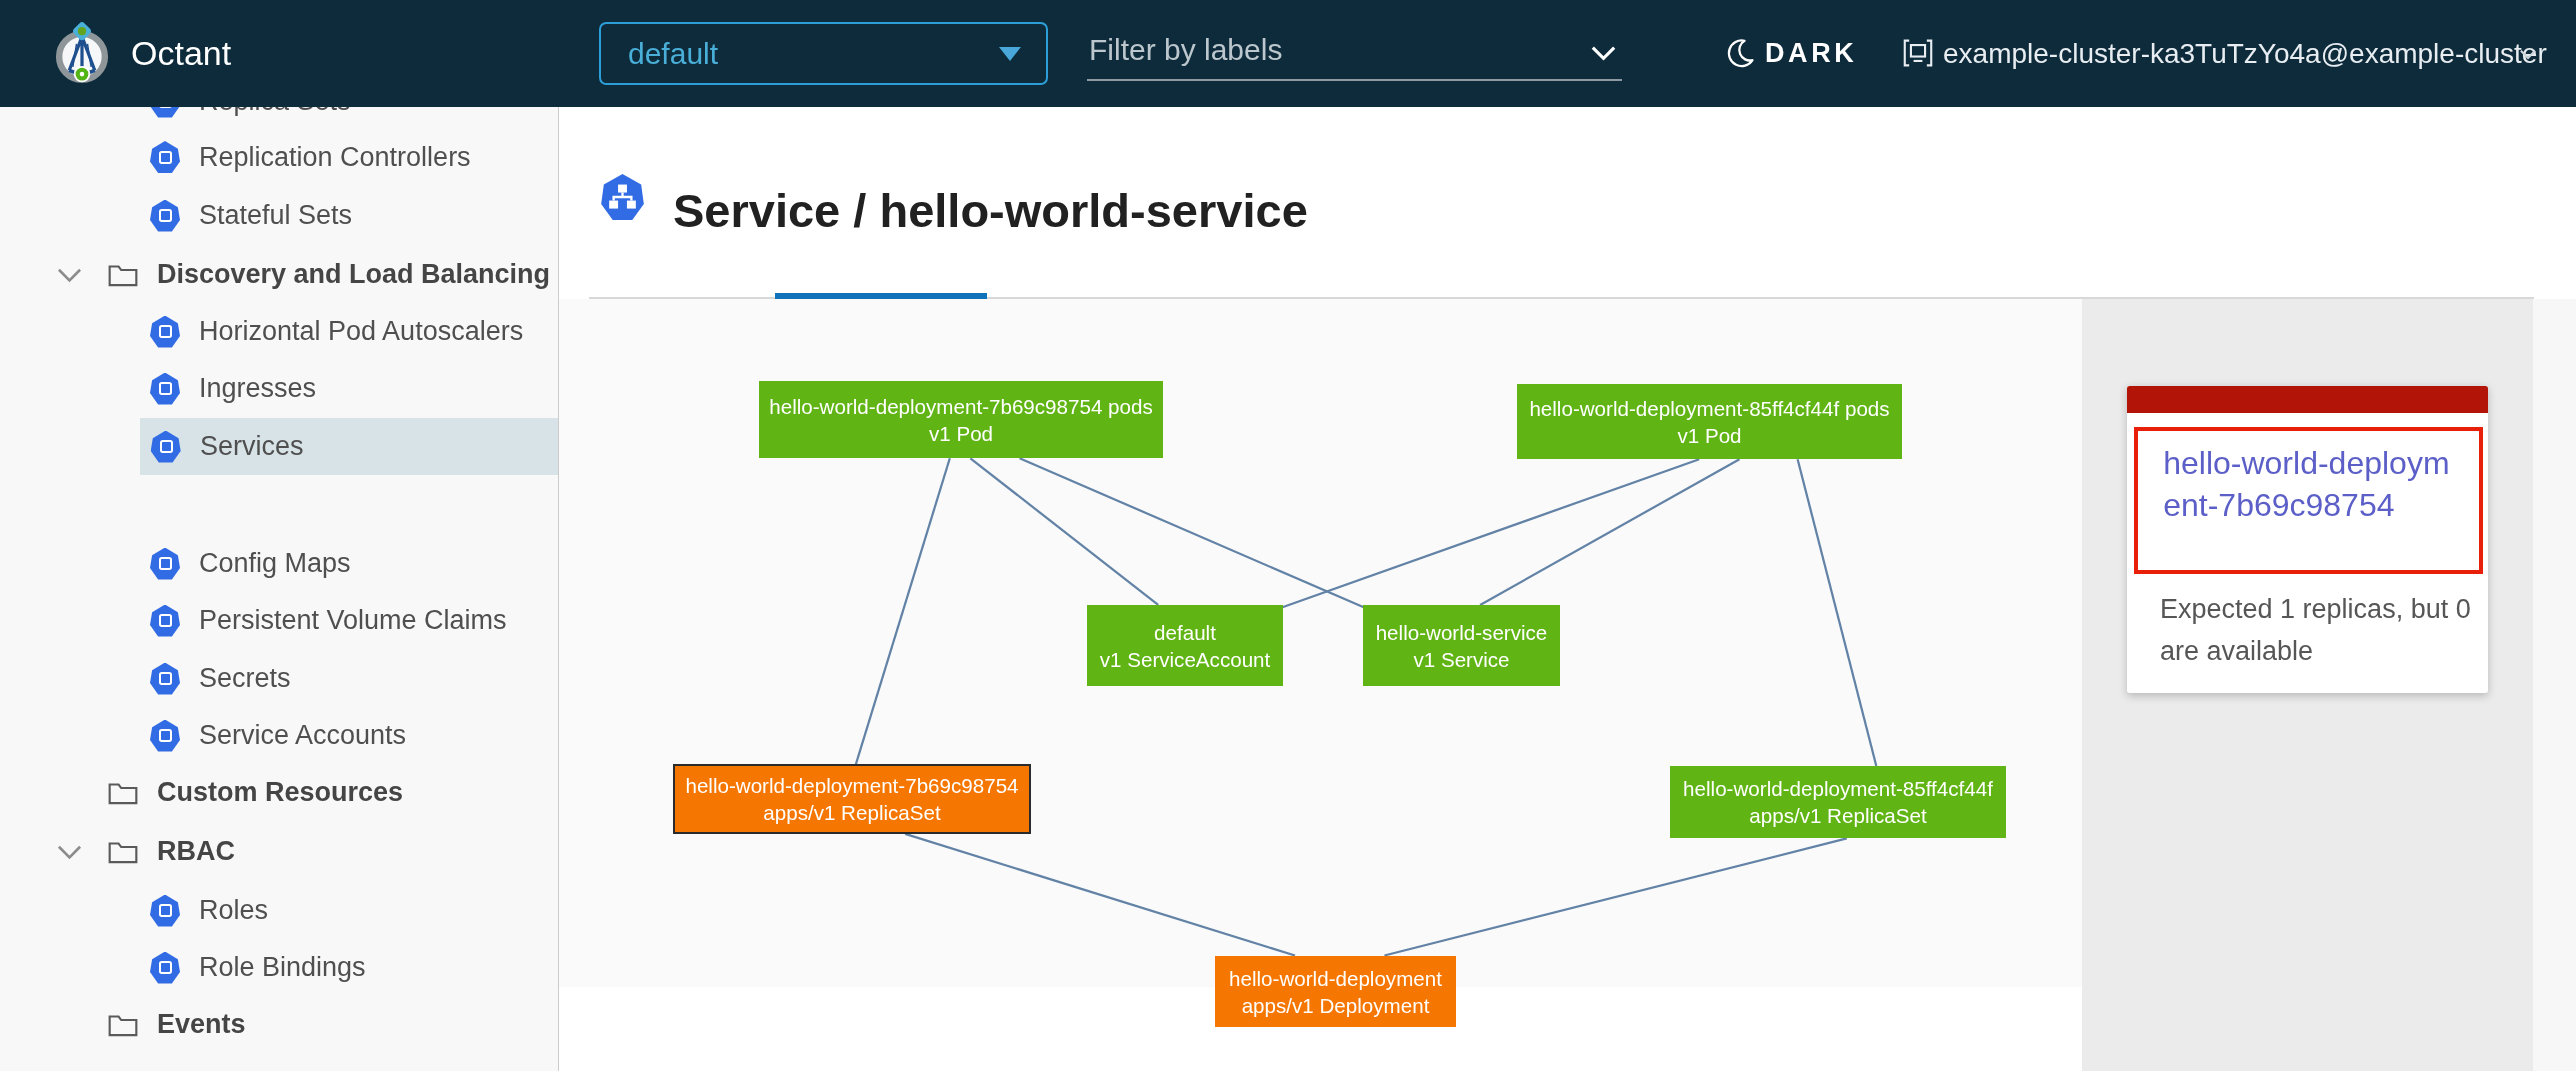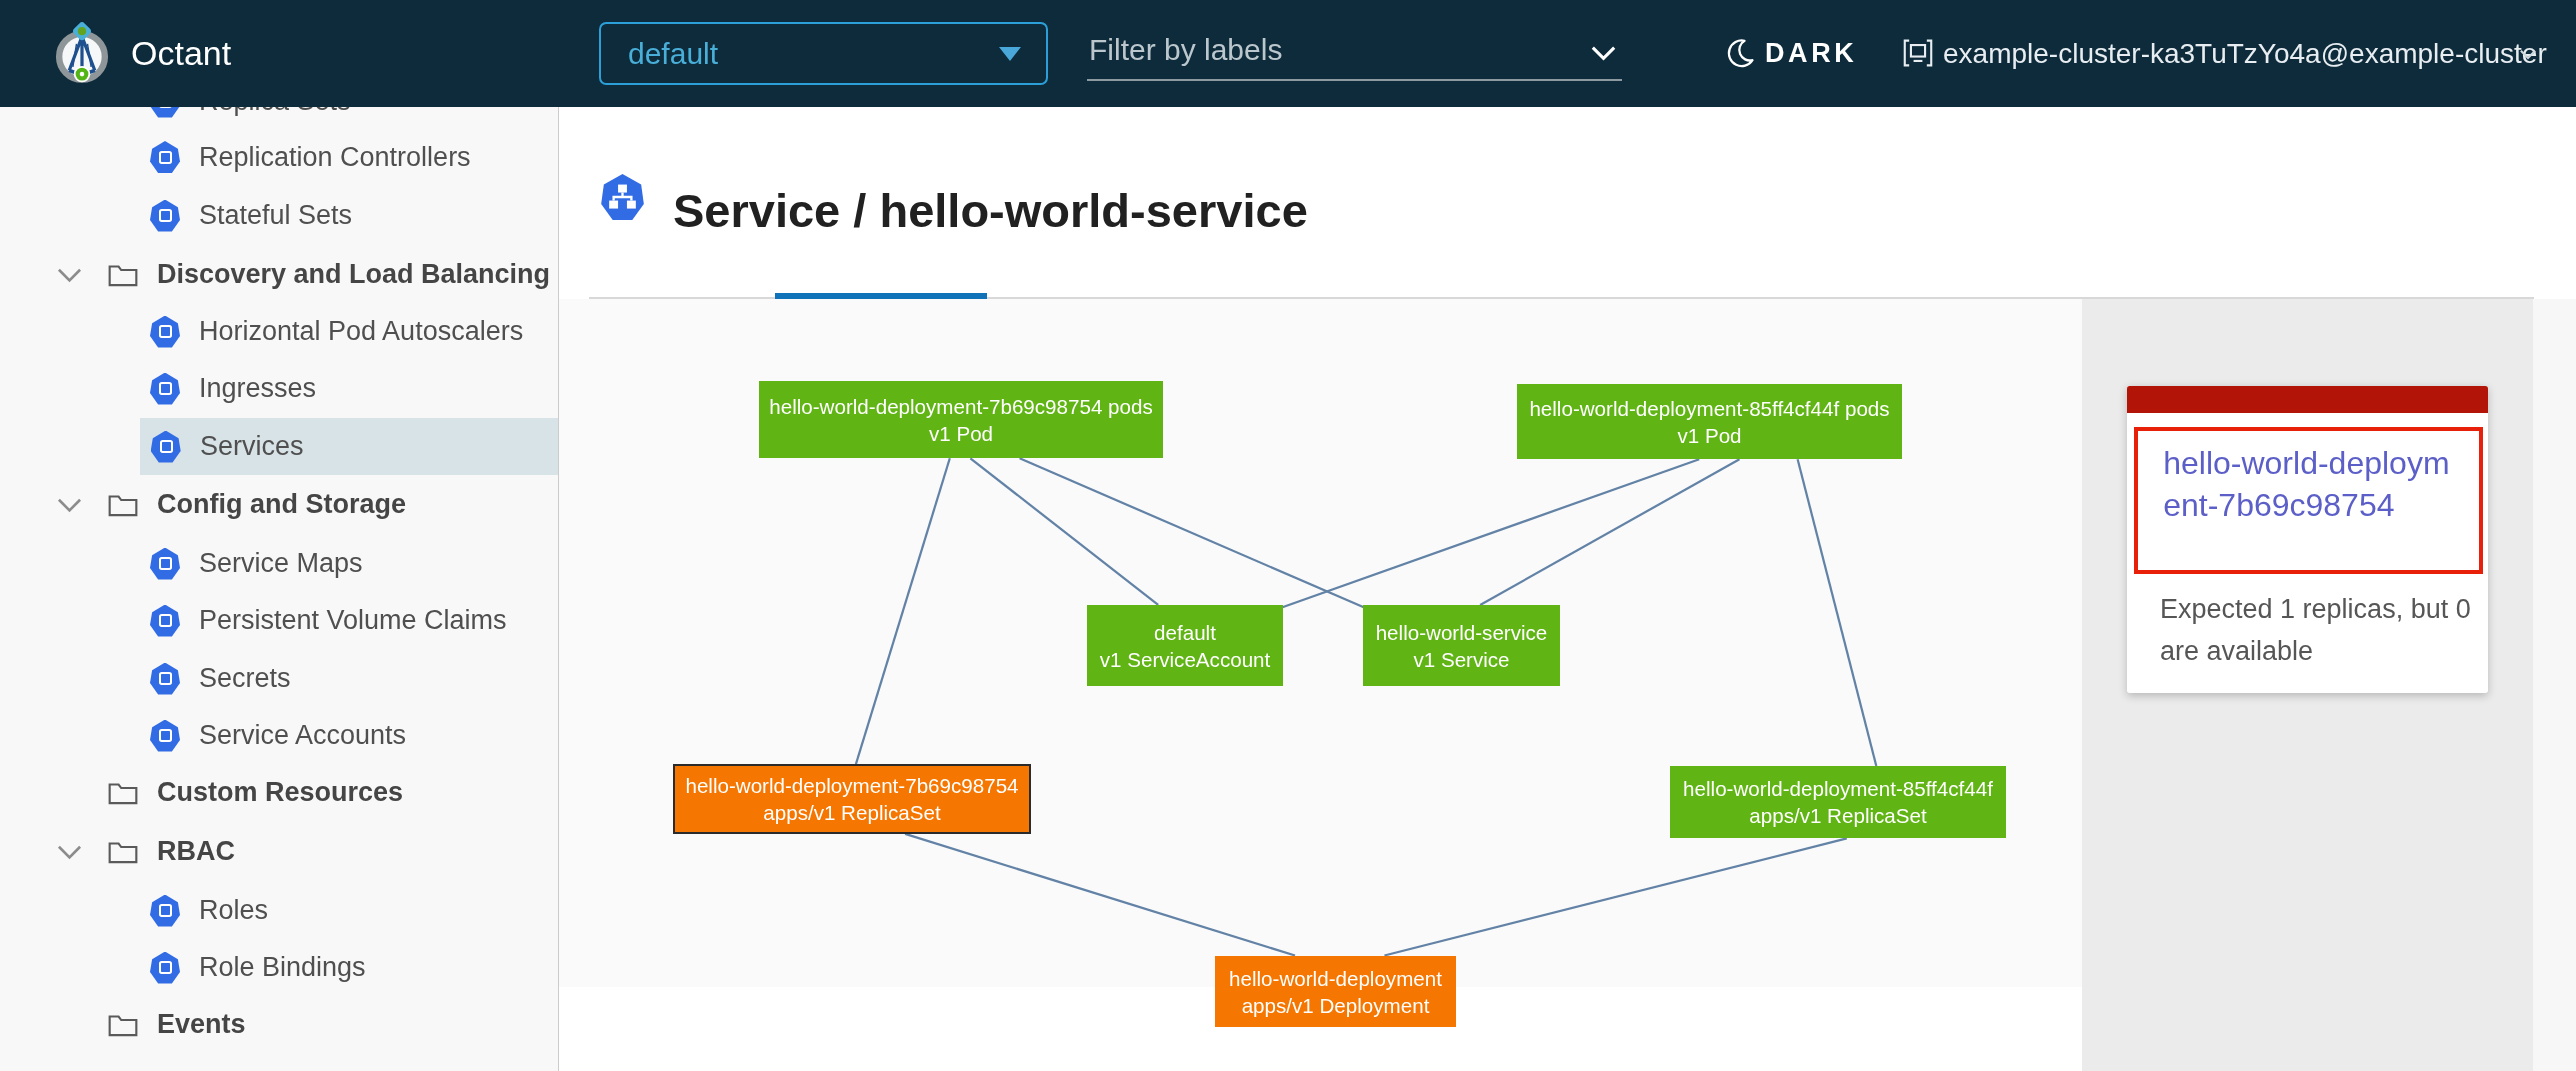--- a/index.html
+++ b/index.html
@@ -149,33 +149,24 @@
     <div class="srow" style="top:253px">
       <span class="hexicon"></span>
       <span class="ilabel">Ingresses</span>
     </div>
 
     <div class="srow selected" style="top:311px">
       <span class="hexicon"></span>
       <span class="ilabel">Services</span>
     </div>
 
-    <div class="srow" style="top:369px">
-      <svg class="gchev" width="25" height="15" viewBox="0 0 28 17">
-          <polyline points="2,2 14,14 26,2" fill="none" stroke="#8c8c8c" stroke-width="3"></polyline>
-        </svg>
-      <svg class="gfolder" width="32" height="27" viewBox="0 0 36 30">
-          <path d="M3 6 h10 l3 4 h17 v17 h-30 z" fill="none" stroke="#5a5a5a" stroke-width="2.4"></path>
-        </svg>
-      <span class="glabel">Config and Storage</span>
-    </div>
 
     <div class="srow" style="top:428px">
       <span class="hexicon"></span>
-      <span class="ilabel">Service Maps</span>
+      <span class="ilabel">Config Maps</span>
     </div>
 
     <div class="srow" style="top:485px">
       <span class="hexicon"></span>
       <span class="ilabel">Persistent Volume Claims</span>
     </div>
 
     <div class="srow" style="top:543px">
       <span class="hexicon"></span>
       <span class="ilabel">Secrets</span>

